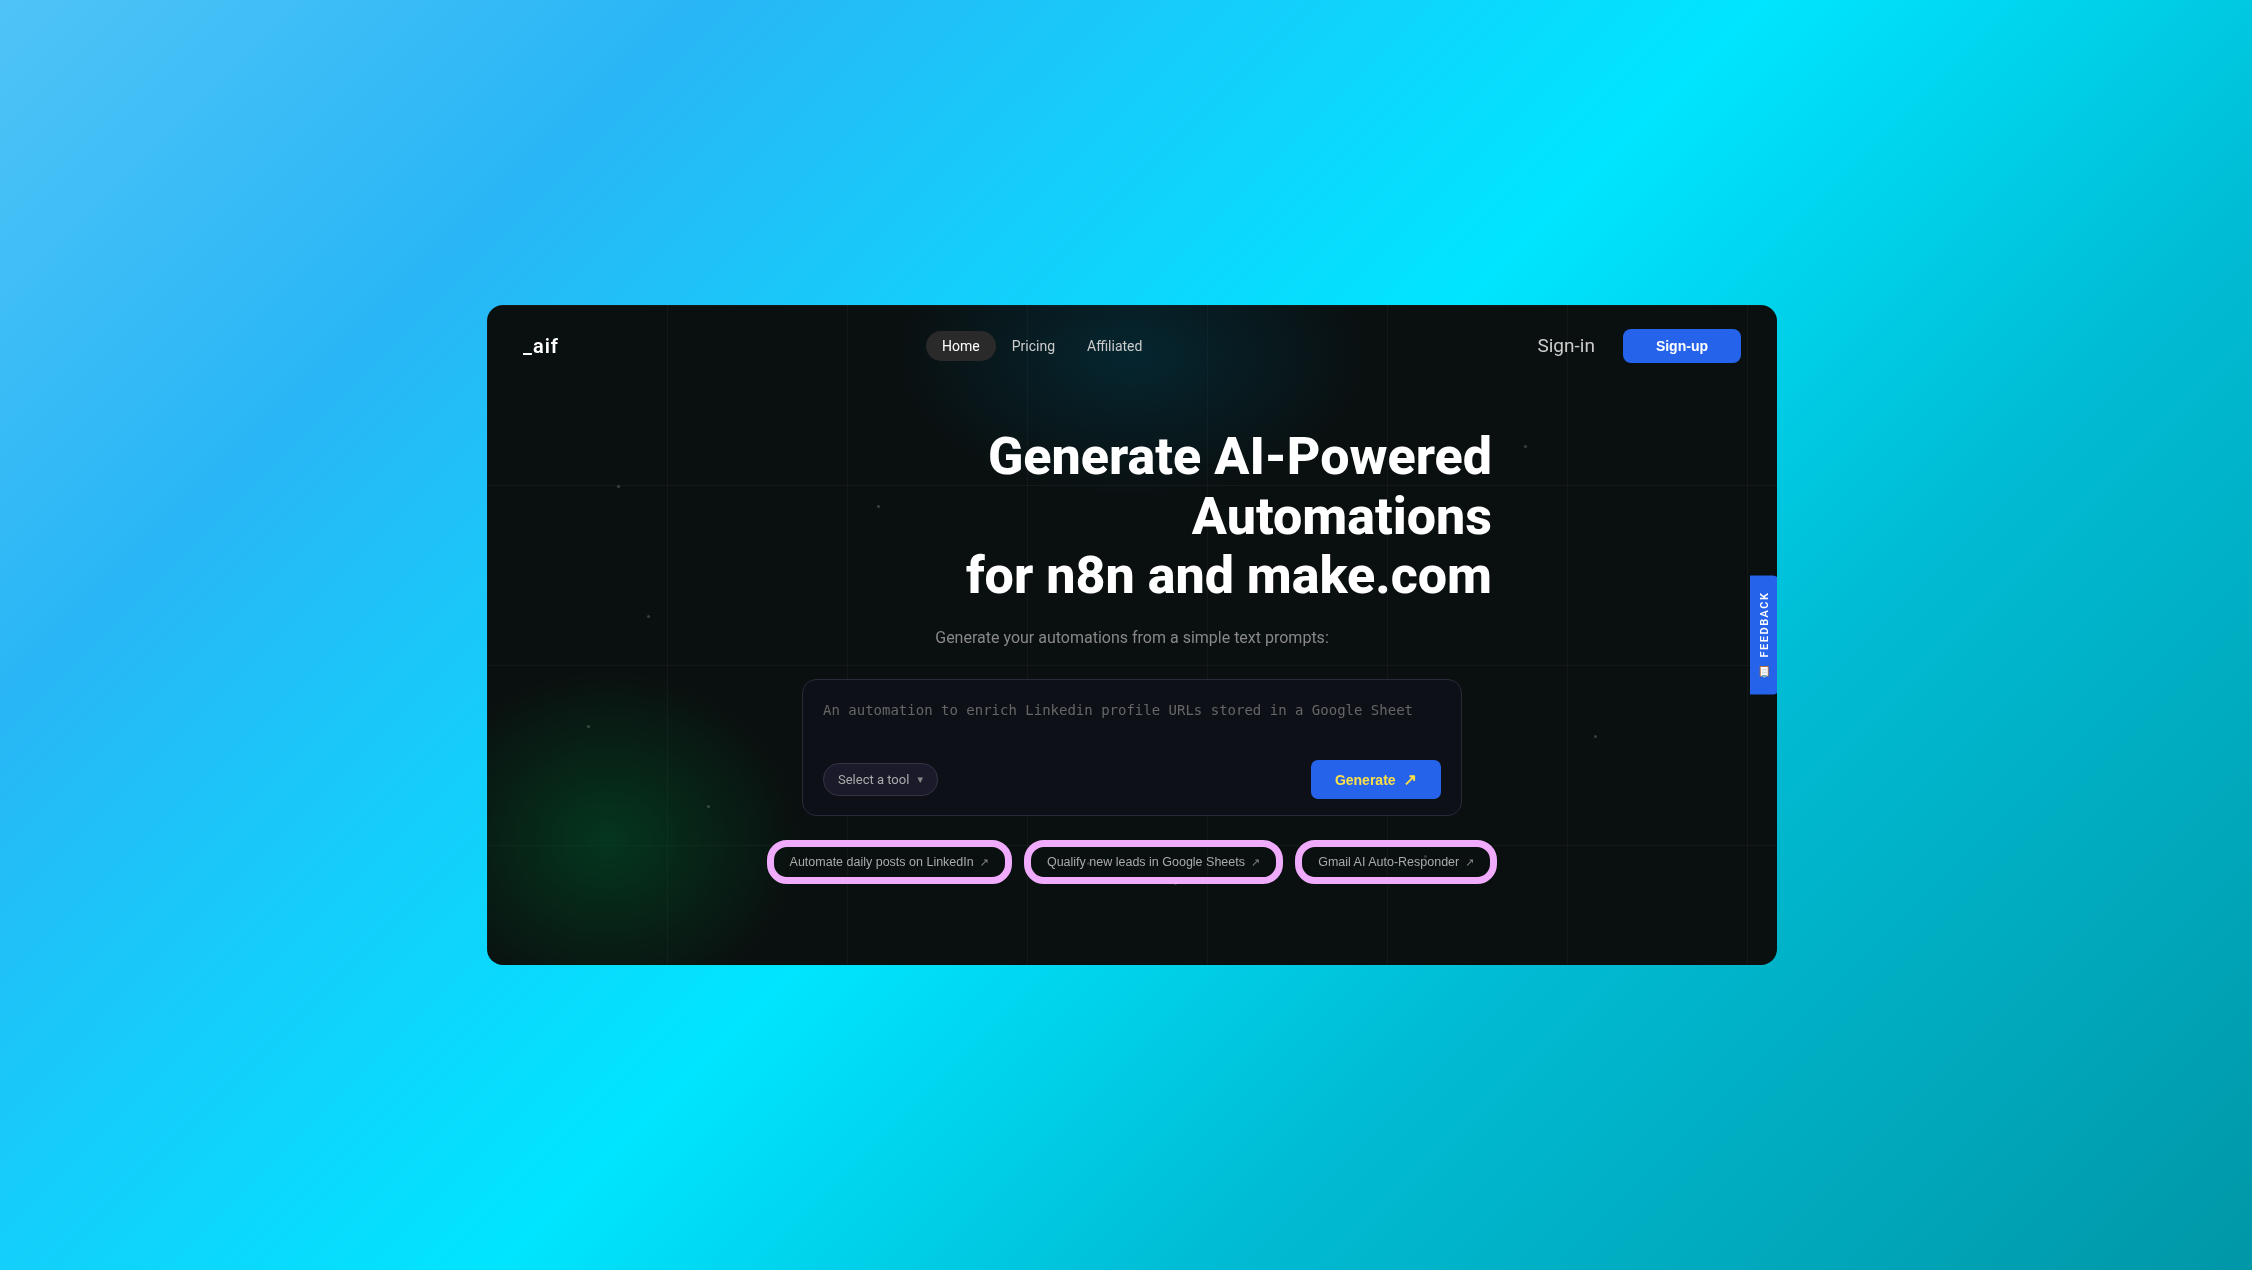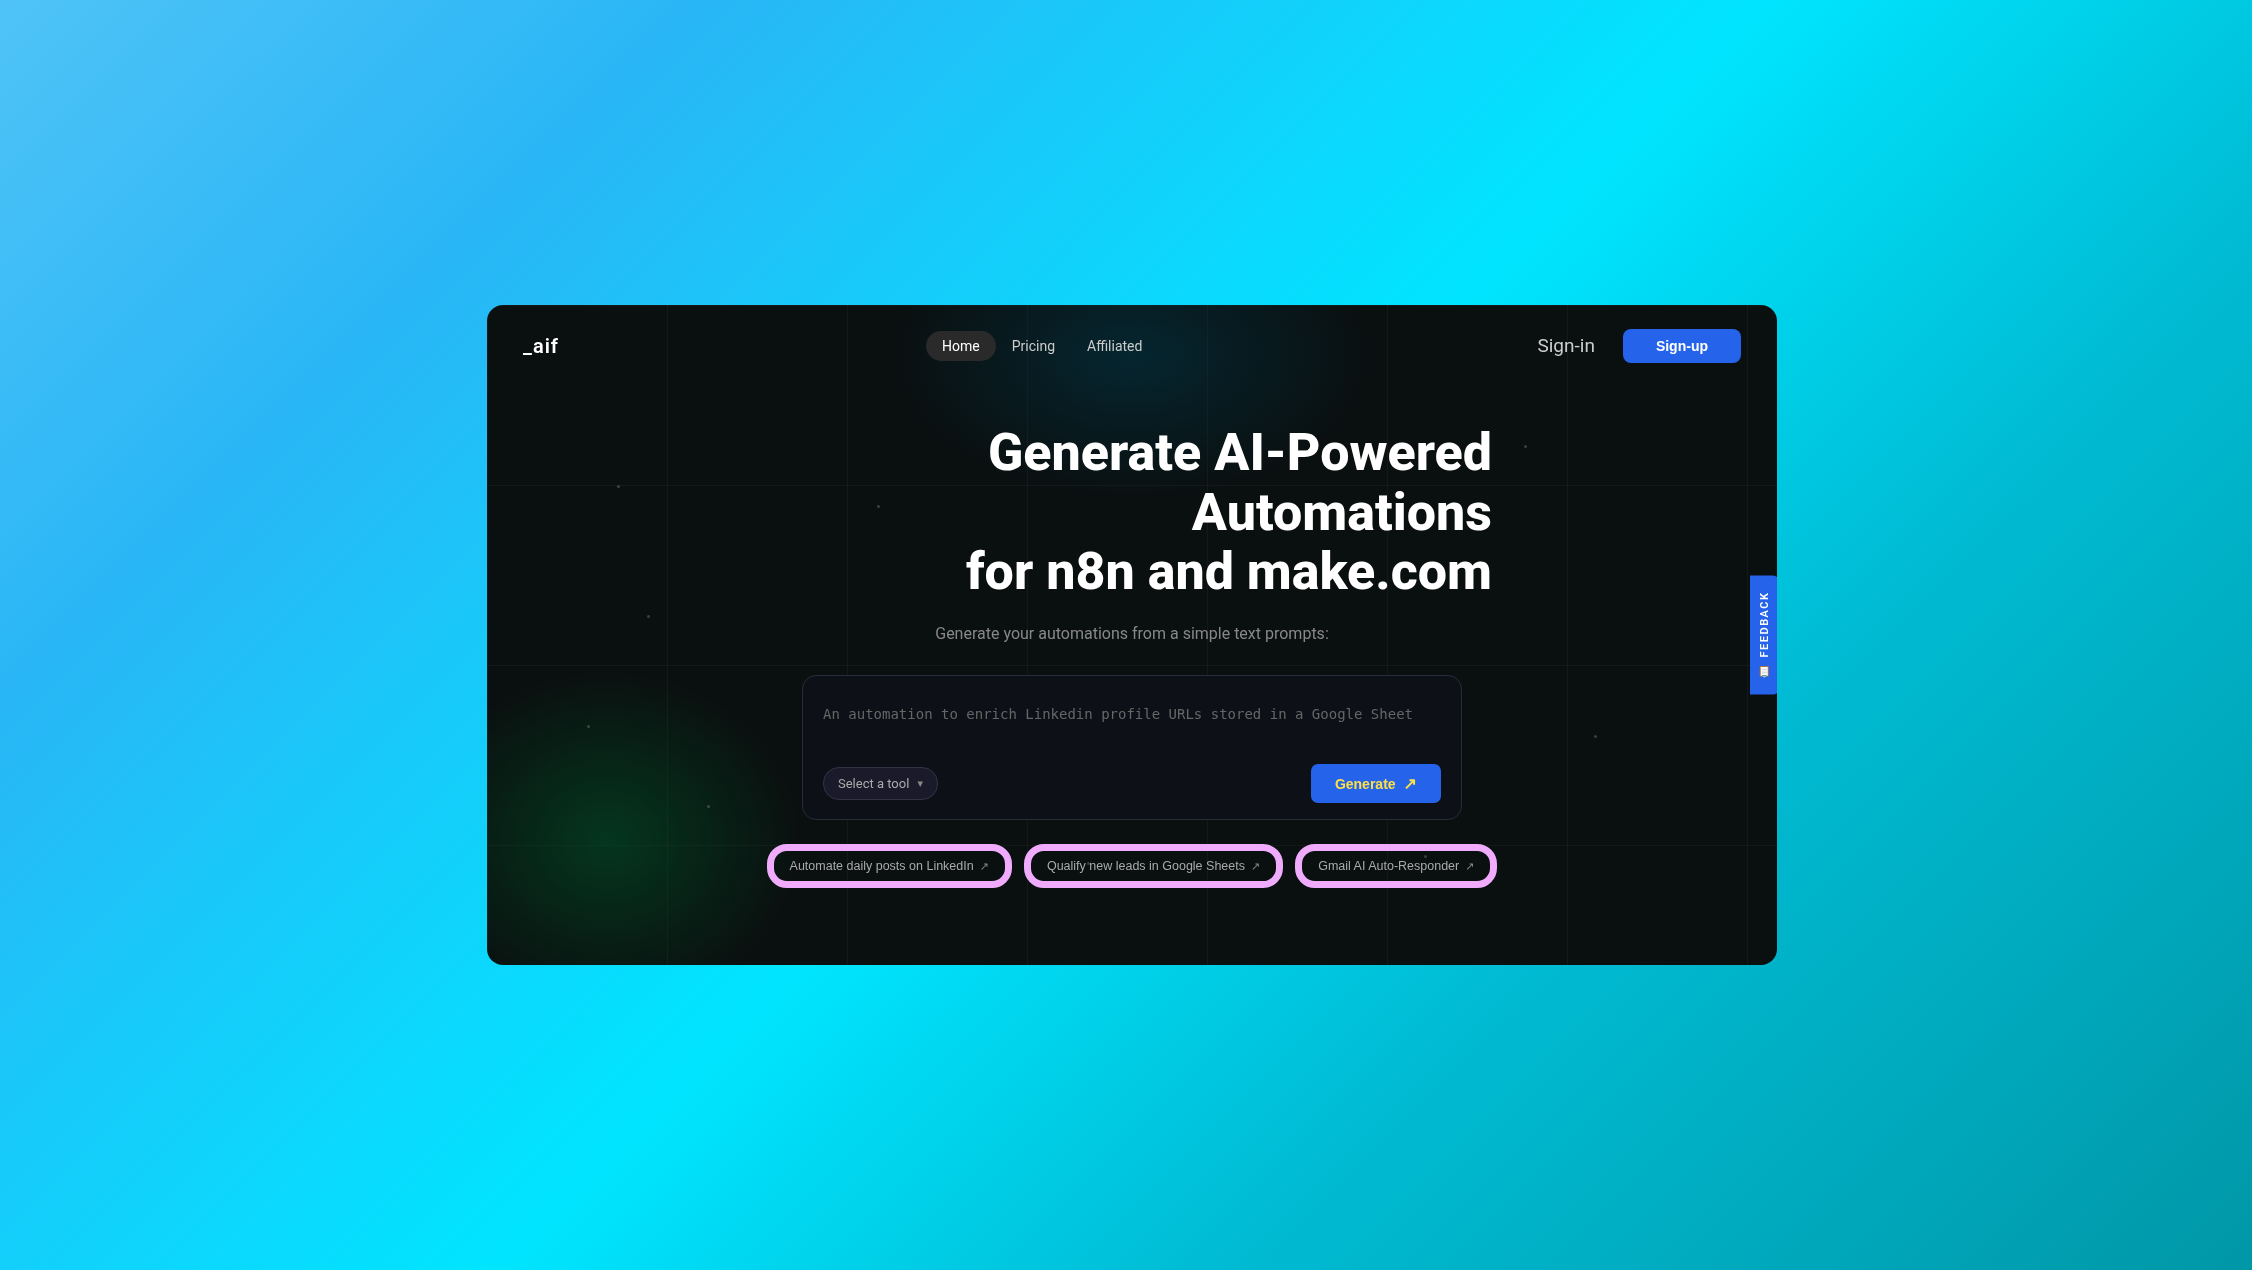--- a/index.html
+++ b/index.html
@@ -171,21 +171,21 @@
       text-align: center;
       margin-bottom: 32px;
     }
 
     
     .input-container {
       width: 660px;
       background: #0d1117;
       border: 1px solid #2a2a3a;
       border-radius: 14px;
-      padding: 28px 20px 16px;
+      padding: 20px 20px 16px;
       margin-bottom: 24px;
     }
 
     .prompt-input {
       width: 100%;
       background: transparent;
       border: none;
       outline: none;
       color: #cccccc;
       font-size: 14px;

